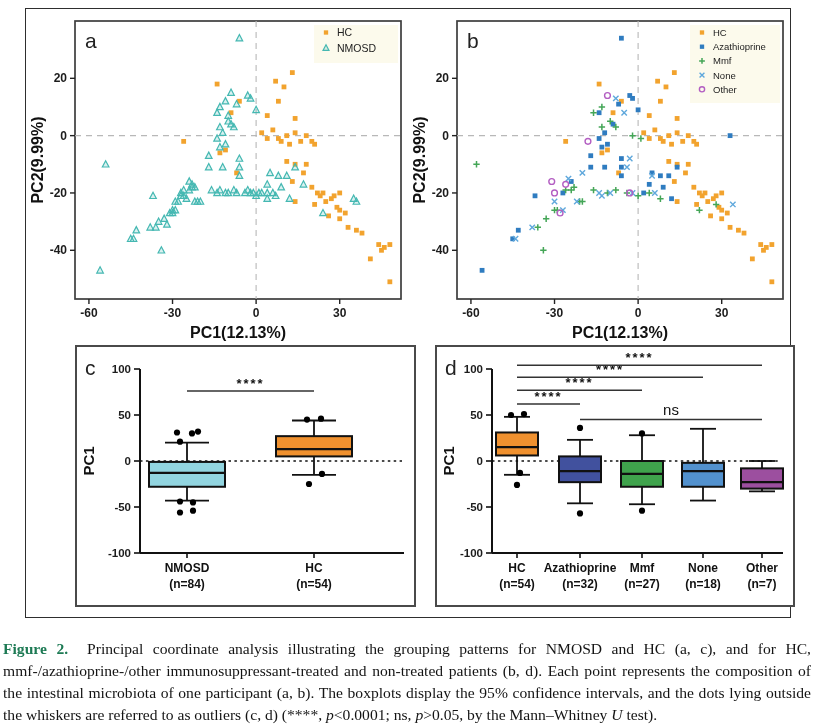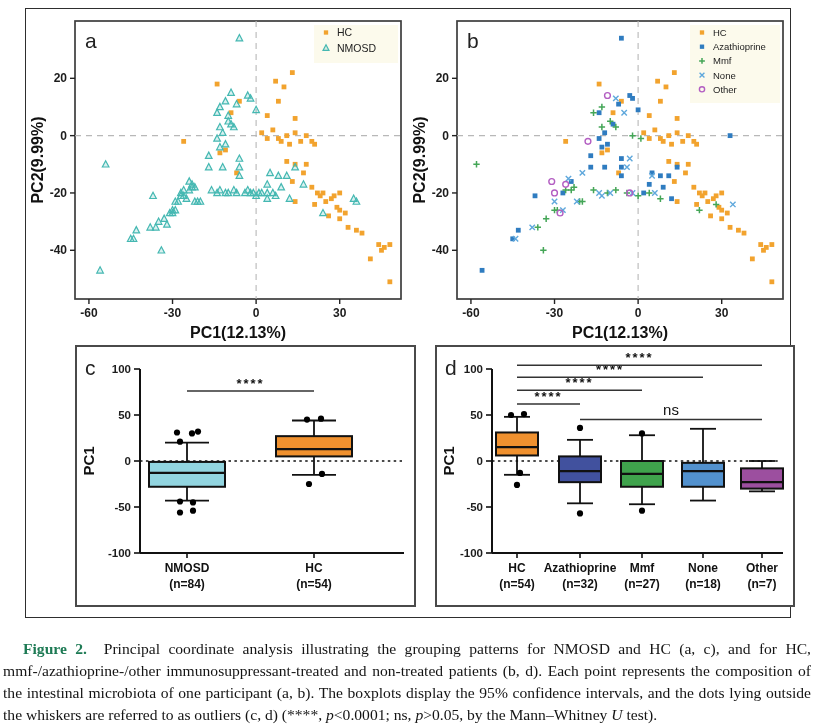--- a/index.html
+++ b/index.html
@@ -18,21 +18,21 @@
   .btick{font:600 11.5px "Liberation Sans",sans-serif;fill:#1c1c1c;}
   .axlabel{font:600 16px "Liberation Sans",sans-serif;fill:#111;}
   .baxlabel{font:600 15px "Liberation Sans",sans-serif;fill:#111;}
   .panel-letter{font:400 21px "Liberation Sans",sans-serif;fill:#222;}
   .legend-text{fill:#222;font-family:"Liberation Sans",sans-serif;font-weight:400;}
   .cat{font:600 12px "Liberation Sans",sans-serif;fill:#111;text-anchor:middle;}
   .stars{font:700 13px "Liberation Sans",sans-serif;fill:#111;letter-spacing:2px;text-anchor:middle;}
   .ns{font:400 15px "Liberation Sans",sans-serif;fill:#111;text-anchor:middle;}
   .caption{position:absolute;left:0;top:638px;width:808px;padding:0 3px;margin:0;
         font:15.6px/1.42 "Liberation Serif",serif;color:#141414;text-align:justify;}
-  .cap-label{font-weight:700;color:#1d7a54;margin-left:20px;}
+  .cap-label{font-weight:700;color:#1d7a54;}
   .cap-italic{font-style:italic;}
 </style>
 </head>
 <body>
 
 <div class="page">
   <div class="figure-frame">
     <svg id="panel-a" class="scatter" width="382" height="334" viewBox="0 0 382 334">
         <rect x="46" y="10" width="326" height="278" fill="#ffffff" stroke="#3d3d3d" stroke-width="1.7"></rect>
         <line x1="227.11111111111111" y1="10" x2="227.11111111111111" y2="288" stroke="#b8b8b8" stroke-width="1.1" stroke-dasharray="6 5"></line>

